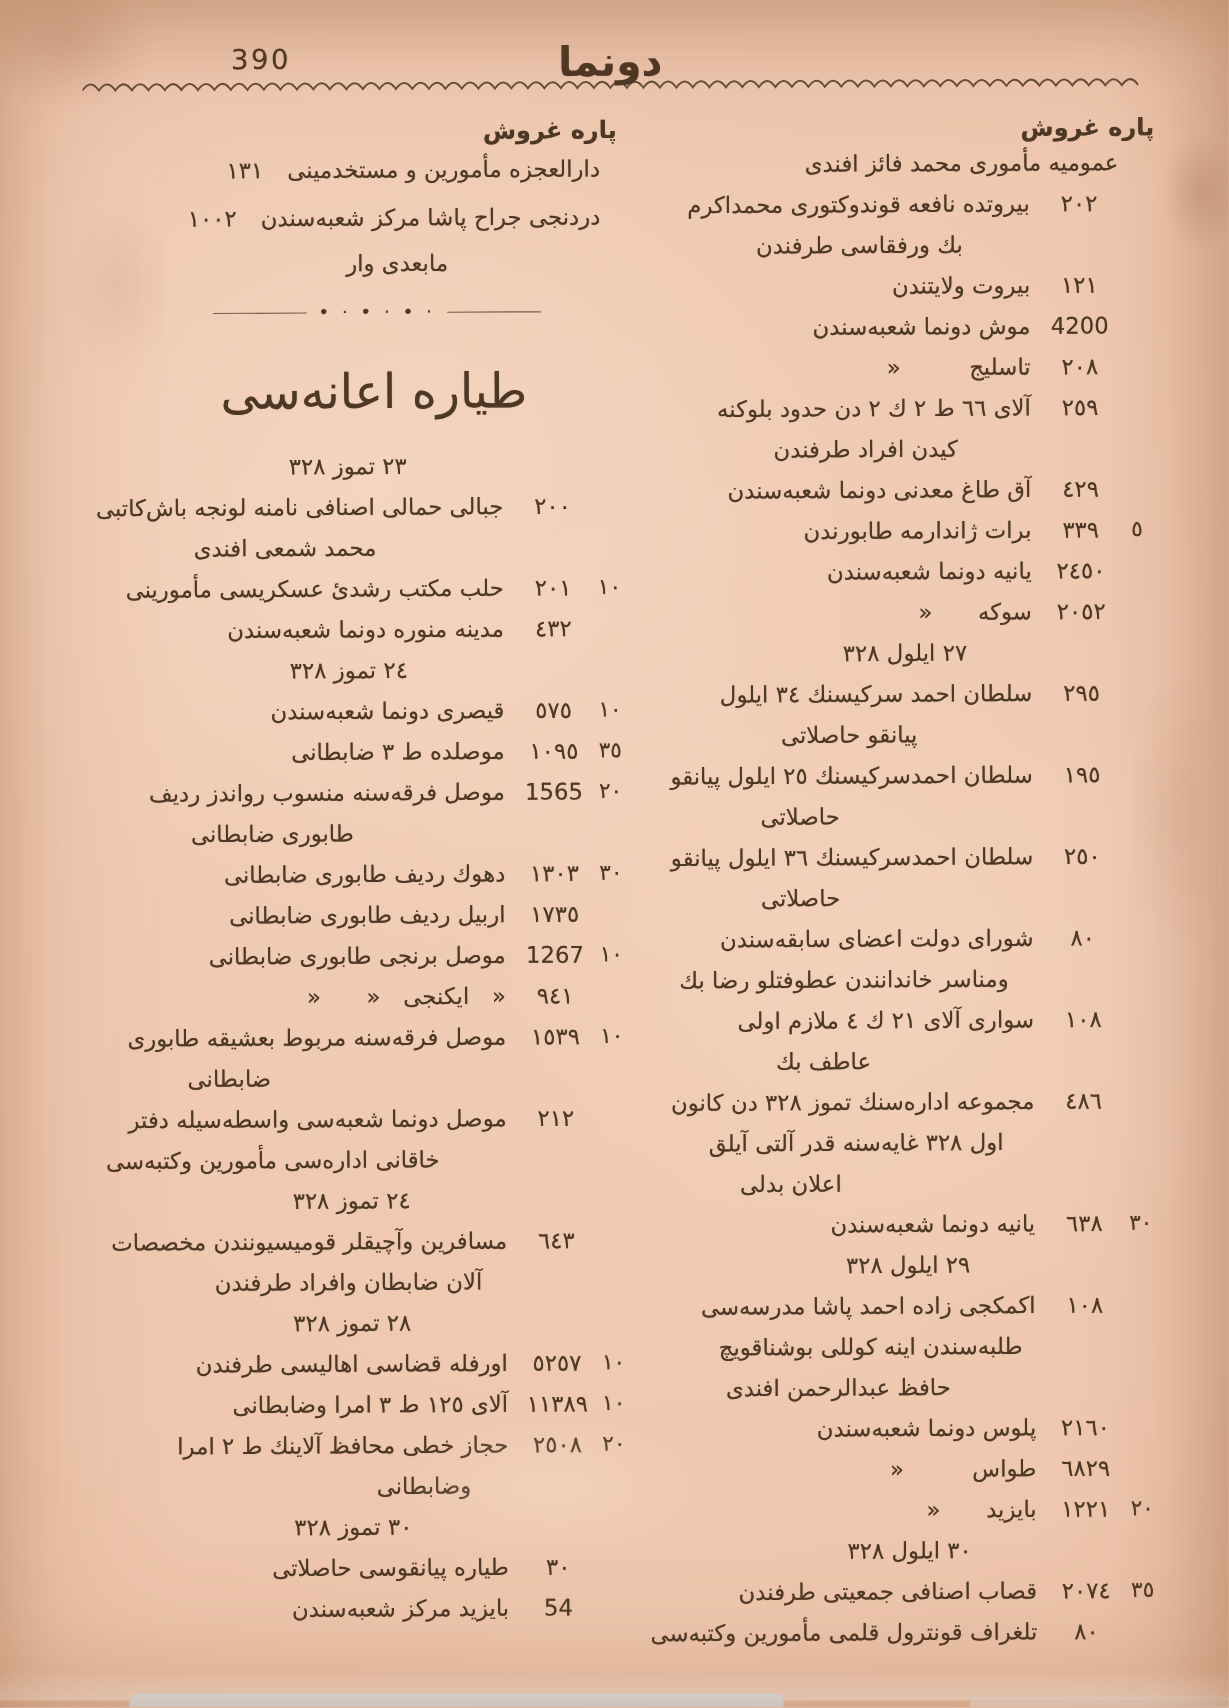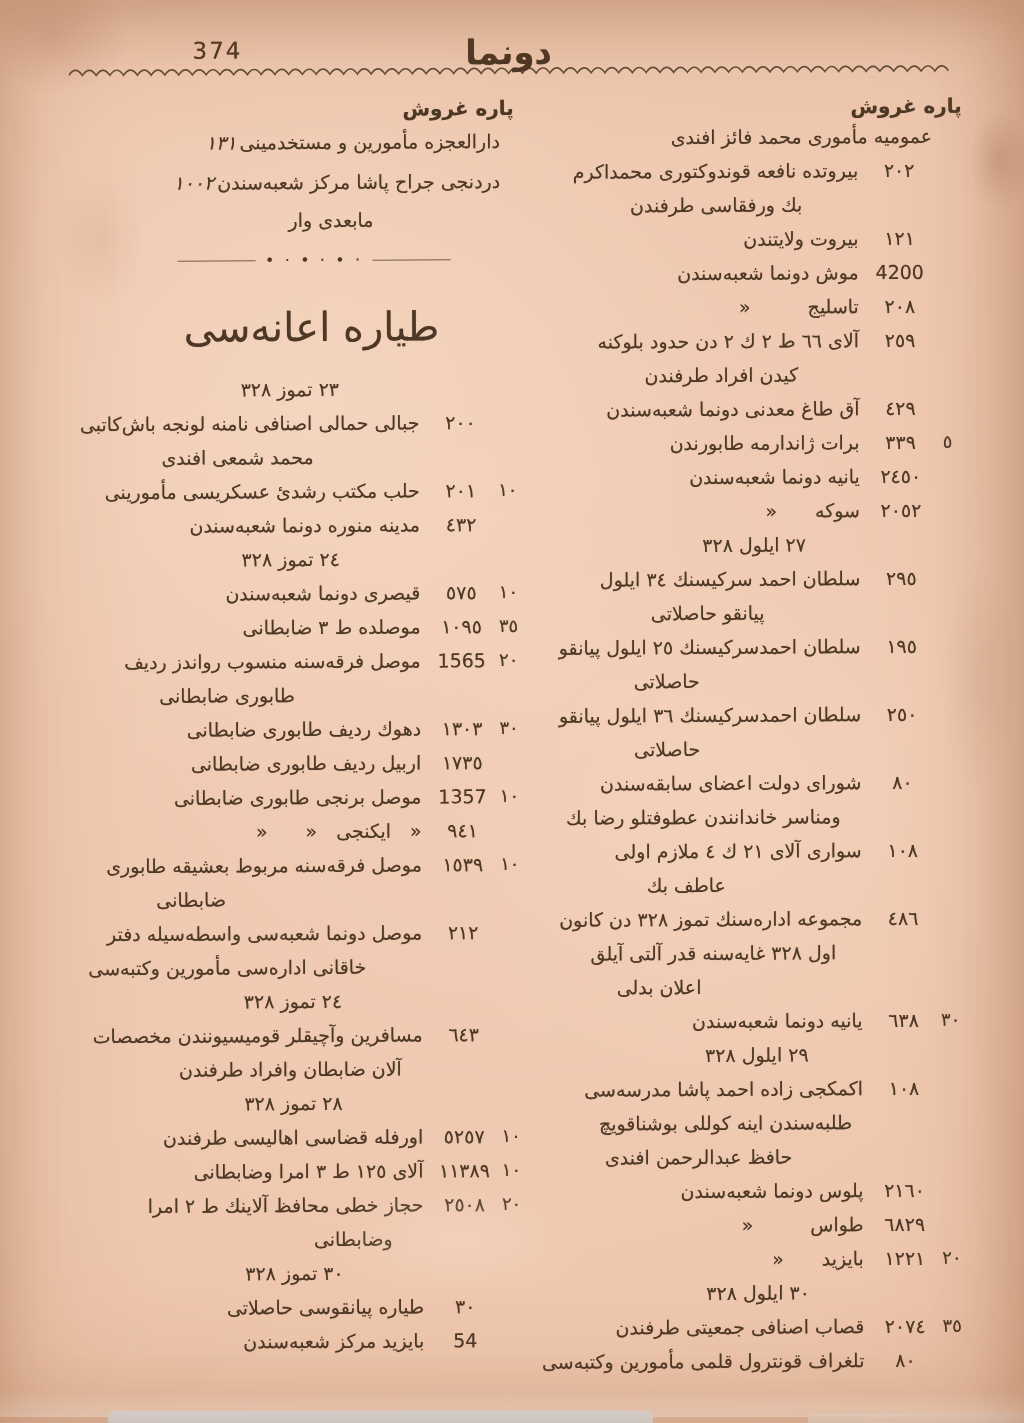--- a/index.html
+++ b/index.html
@@ -30,21 +30,21 @@
   .col-header{height:26px;line-height:26px;text-align:right;padding-left:4px;font-size:20px;font-weight:bold;direction:rtl;}
   .leftcol .col-header{padding-left:0;padding-right:8px;}
   .ln{display:flex;align-items:center;direction:rtl;height:34px;line-height:34px;white-space:nowrap;}
   .ln.e .para{flex:0 0 32px;text-align:center;font-size:18px;}
   .ln.e .gur{flex:0 0 62px;text-align:center;font-size:19px;}
   .ln.e .desc{flex:1 1 auto;text-align:right;padding-right:10px;overflow:visible;}
   .ln.c .desc{flex:1 1 auto;text-align:right;}
   .ln.e2{padding-right:22px;justify-content:flex-start;}
   .ln.e2{height:40px;line-height:40px;}
   .ln.e2 .desc{flex:0 0 auto;text-align:right;}
-  .ln.e2 .gur{flex:0 0 auto;margin-right:3px;font-size:19px;font-style:italic;}
+  .ln.e2 .gur{flex:0 0 auto;margin-right:20px;font-size:19px;}
   .ln.s{justify-content:center;letter-spacing:1px;font-size:19px;}
   .ln.center{height:36px;line-height:36px;justify-content:center;padding-left:84px;}
   .ln.title{height:90px;line-height:90px;justify-content:center;padding-left:44px;font-size:40px;}
   .ln.orn{height:44px;justify-content:center;padding-left:50px;gap:10px;}
   .orn .bar{height:0;border-top:1.6px solid rgba(77,56,38,.75);width:78px;}
   .orn .dots{font-size:15px;letter-spacing:3px;line-height:44px;}
   .stain{position:absolute;pointer-events:none;border-radius:50%;}
   .st1{left:968px;top:110px;width:64px;height:100px;background:radial-gradient(closest-side,rgba(120,66,38,.20),transparent);}
   .st2{left:55px;top:170px;width:90px;height:140px;background:radial-gradient(closest-side,rgba(120,66,38,.08),transparent);}
   .st3{left:940px;top:560px;width:80px;height:240px;background:radial-gradient(closest-side,rgba(120,66,38,.07),transparent);}
@@ -53,21 +53,21 @@
   .band-bottom{position:absolute;left:0;right:0;bottom:6px;height:26px;background:linear-gradient(rgba(248,222,206,.0),rgba(250,228,213,.85));pointer-events:none;}
   .sliver{position:absolute;left:108px;bottom:0;width:545px;height:12px;background:#e2e9ec;border-radius:7px 7px 0 0;transform:skewX(-2deg);opacity:.95;pointer-events:none;}
   .sliver2{position:absolute;right:-4px;bottom:0;width:220px;height:9px;background:#f3e3da;border-radius:6px 6px 0 0;opacity:.8;pointer-events:none;}
 </style>
 </head>
 <body>
 
 <div class="page">
   <div class="content">
 
-    <div class="pageno">374</div>
+    <div class="pageno">390</div>
     <div class="journal-title">دونما</div>
 
     <svg class="wavy" viewBox="0 0 896 16" preserveAspectRatio="none">
       <path fill="none" stroke="#4d3826" stroke-width="1.5" d="M0,10 q7,-9 14,0 q7,-9 14,0 q7,-9 14,0 q7,-9 14,0 q7,-9 14,0 q7,-9 14,0 q7,-9 14,0 q7,-9 14,0 q7,-9 14,0 q7,-9 14,0 q7,-9 14,0 q7,-9 14,0 q7,-9 14,0 q7,-9 14,0 q7,-9 14,0 q7,-9 14,0 q7,-9 14,0 q7,-9 14,0 q7,-9 14,0 q7,-9 14,0 q7,-9 14,0 q7,-9 14,0 q7,-9 14,0 q7,-9 14,0 q7,-9 14,0 q7,-9 14,0 q7,-9 14,0 q7,-9 14,0 q7,-9 14,0 q7,-9 14,0 q7,-9 14,0 q7,-9 14,0 q7,-9 14,0 q7,-9 14,0 q7,-9 14,0 q7,-9 14,0 q7,-9 14,0 q7,-9 14,0 q7,-9 14,0 q7,-9 14,0 q7,-9 14,0 q7,-9 14,0 q7,-9 14,0 q7,-9 14,0 q7,-9 14,0 q7,-9 14,0 q7,-9 14,0 q7,-9 14,0 q7,-9 14,0 q7,-9 14,0 q7,-9 14,0 q7,-9 14,0 q7,-9 14,0 q7,-9 14,0 q7,-9 14,0 q7,-9 14,0 q7,-9 14,0 q7,-9 14,0 q7,-9 14,0 q7,-9 14,0 q7,-9 14,0 q7,-9 14,0 q7,-9 14,0 q7,-9 14,0"></path>
     </svg>
 
     <div class="col leftcol">
       <div class="col-header">پاره غروش</div>
       <div>
           <div class="ln e2">
@@ -136,21 +136,21 @@
             <span class="gur">١٣٠٣</span>
             <span class="desc">دهوك رديف طابورى ضابطانى</span>
           </div>
           <div class="ln e">
             <span class="para"></span>
             <span class="gur">١٧٣٥</span>
             <span class="desc">اربيل رديف طابورى ضابطانى</span>
           </div>
           <div class="ln e">
             <span class="para">١٠</span>
-            <span class="gur">1357</span>
+            <span class="gur">1267</span>
             <span class="desc">موصل برنجى طابورى ضابطانى</span>
           </div>
           <div class="ln e">
             <span class="para"></span>
             <span class="gur">٩٤١</span>
             <span class="desc">«　ايكنجى　«　　«</span>
           </div>
           <div class="ln e">
             <span class="para">١٠</span>
             <span class="gur">١٥٣٩</span>

